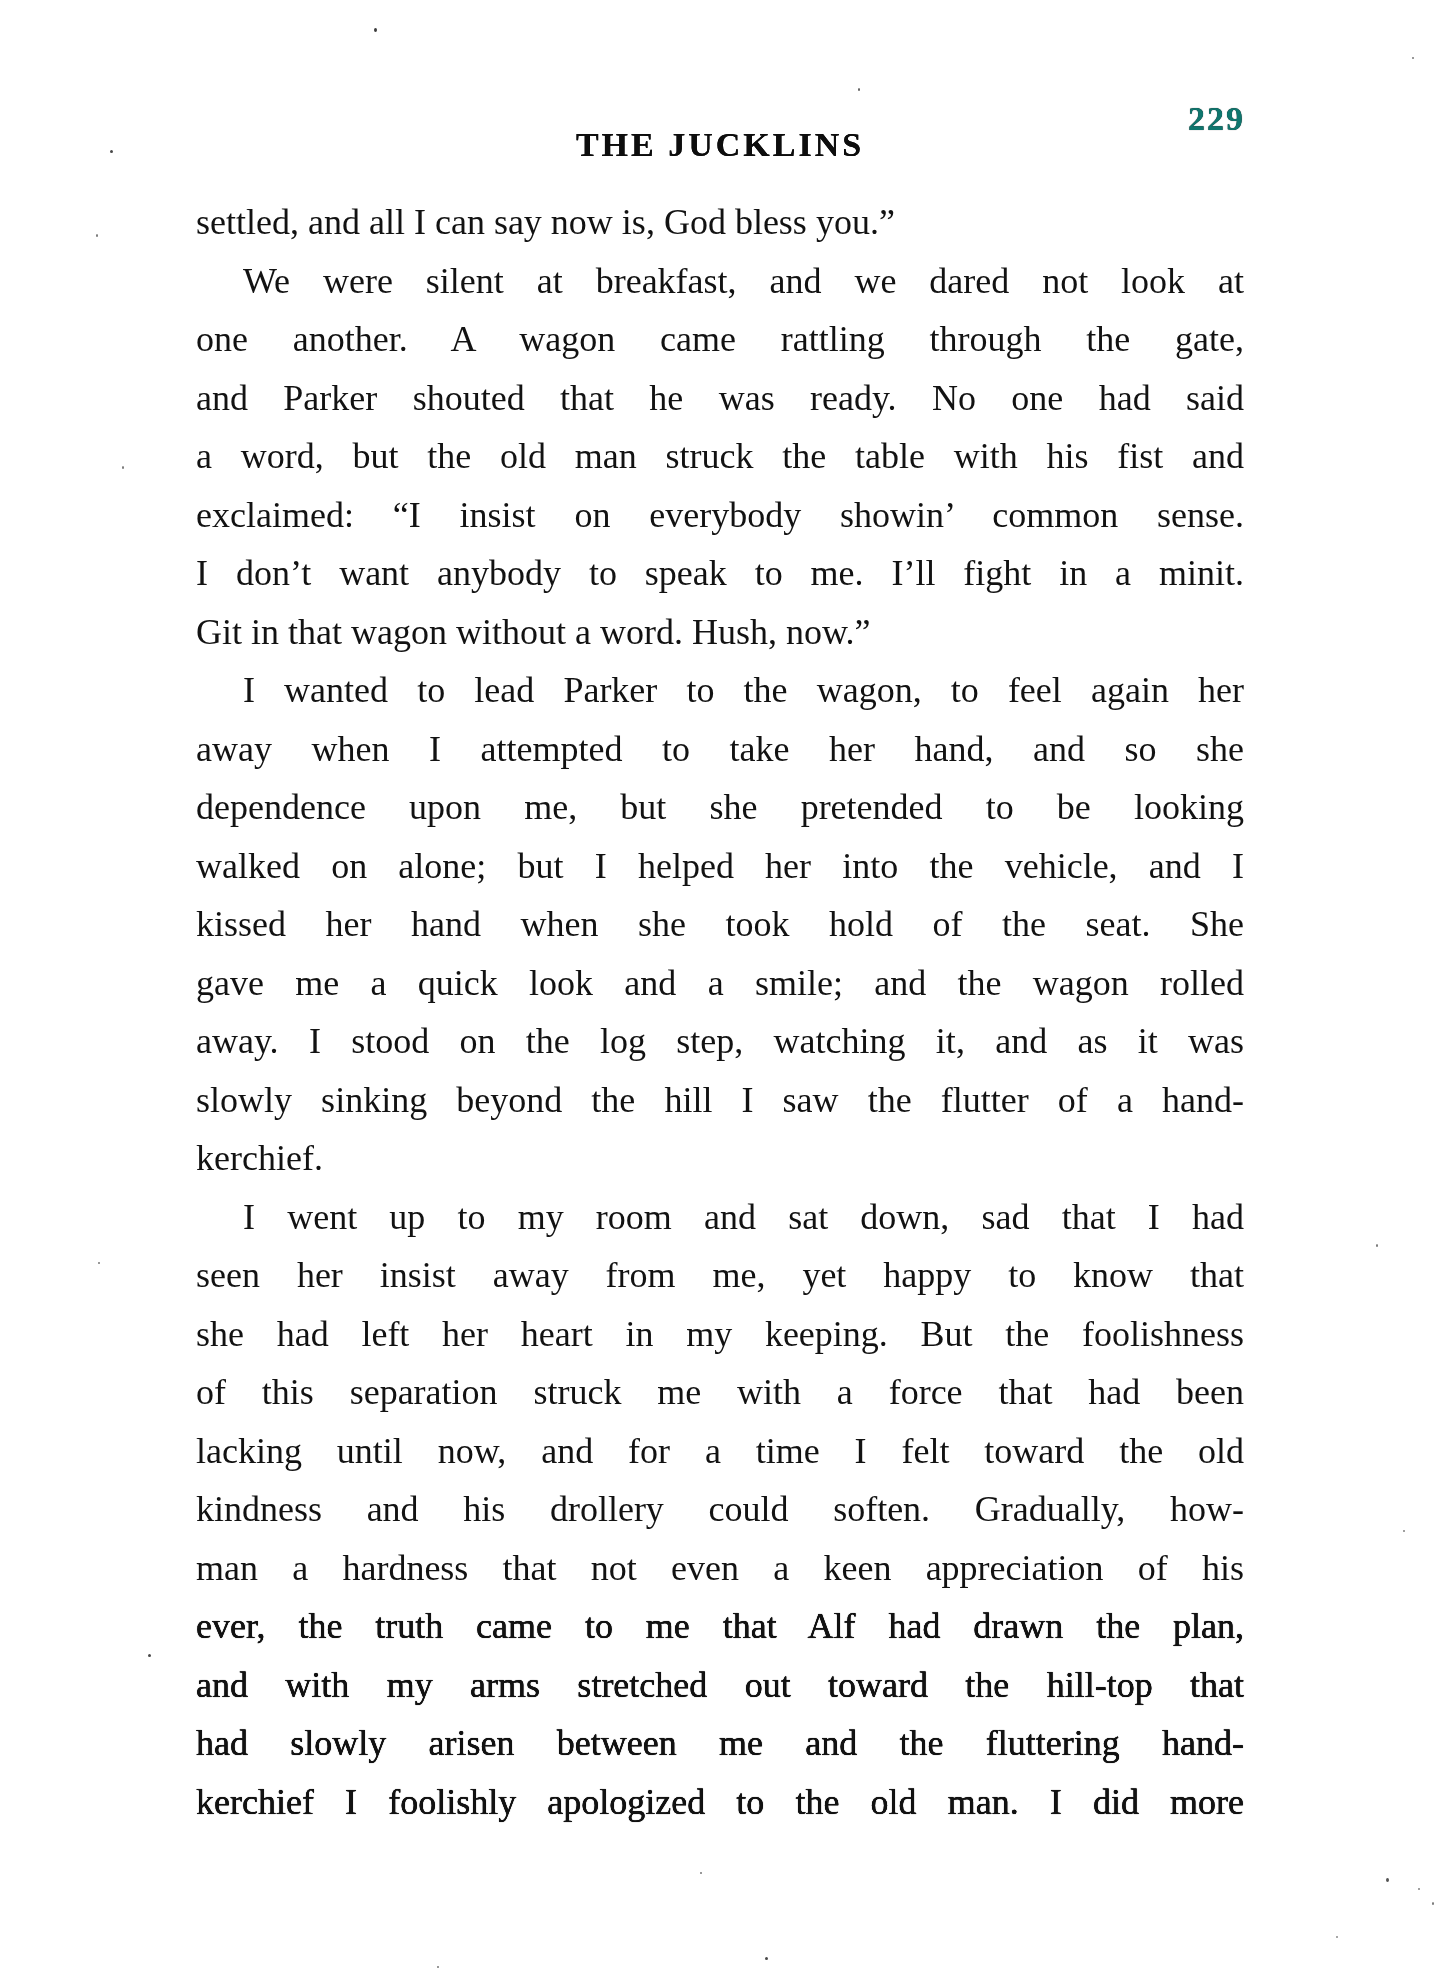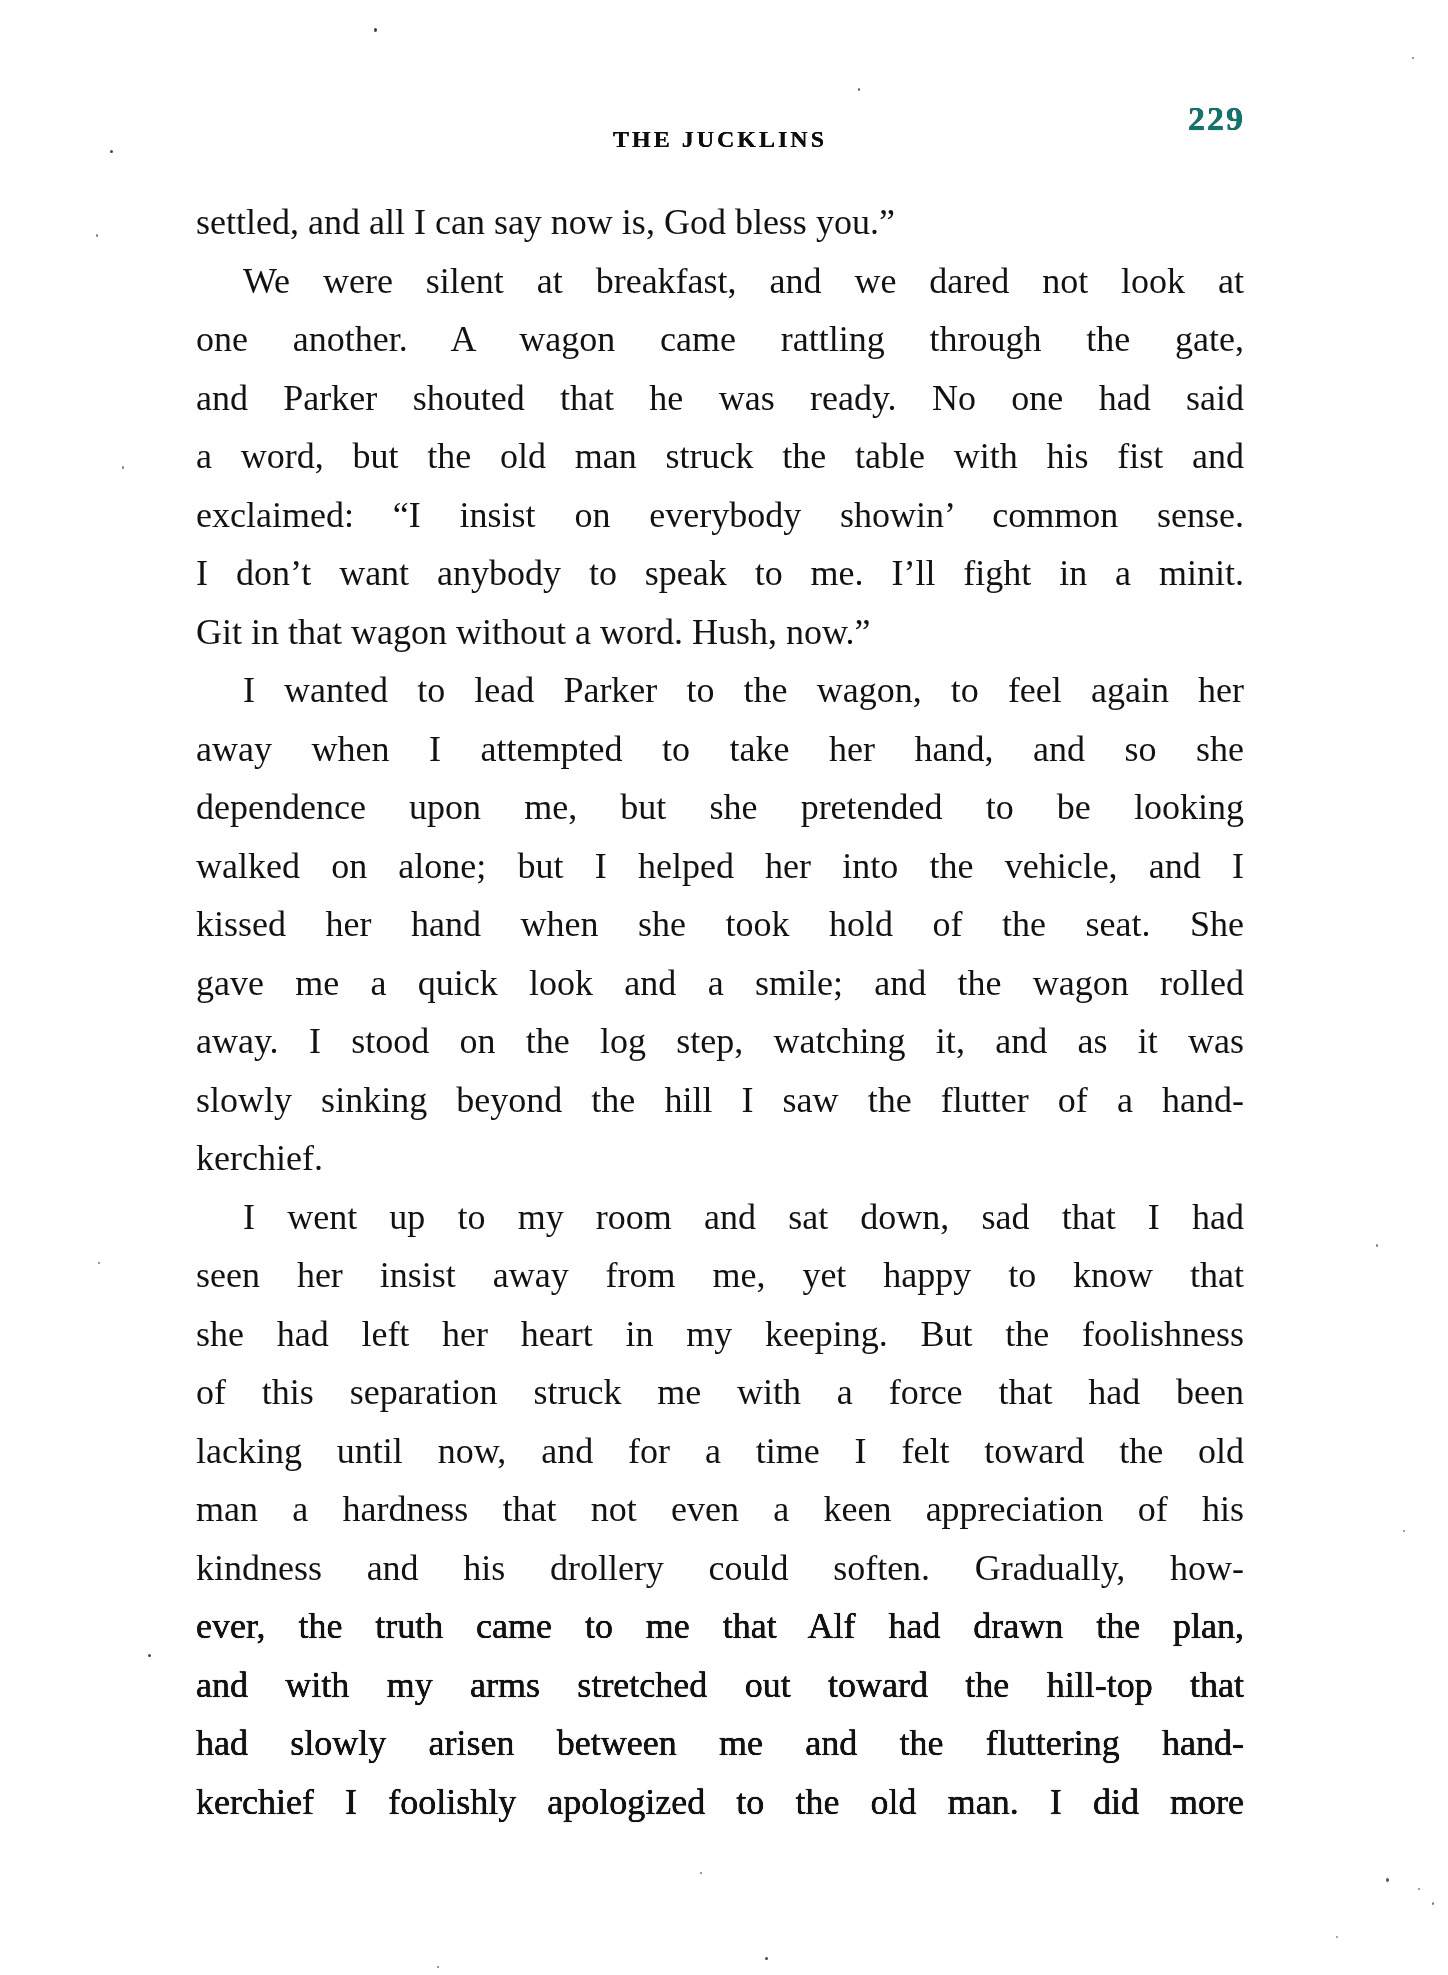--- a/index.html
+++ b/index.html
@@ -12,21 +12,21 @@
     position: relative;
     width: 1448px; height: 1975px;
     background: #ffffff;
     color: #101010;
     overflow: hidden;
   }
   .head-title {
     position: absolute;
     top: 126px; left: 0; width: 1440px;
     text-align: center;
-    font-size: 24px;
+    font-size: 34px;
     font-weight: bold;
     letter-spacing: 3px;
     color: #0d0d0d;
     text-shadow: 0 0 0.5px #000;
   }
   .page-num {
     position: absolute;
     top: 100px; left: 1188px;
     font-size: 34px;
     font-weight: bold;
@@ -83,22 +83,22 @@
       <div class="line justify">kissed her hand when she took hold of the seat.  She</div>
       <div class="line justify">gave me a quick look and a smile; and the wagon rolled</div>
       <div class="line justify">away.  I stood on the log step, watching it, and as it was</div>
       <div class="line justify">slowly sinking beyond the hill I saw the flutter of a hand-</div>
       <div class="line">kerchief.</div>
       <div class="line indent justify">I went up to my room and sat down, sad that I had</div>
       <div class="line justify">seen her insist away from me, yet happy to know that</div>
       <div class="line justify">she had left her heart in my keeping.  But the foolishness</div>
       <div class="line justify">of this separation struck me with a force that had been</div>
       <div class="line justify">lacking until now, and for a time I felt toward the old</div>
+      <div class="line justify">kindness and his drollery could soften.  Gradually, how-</div>
       <div class="line justify">man a hardness that not even a keen appreciation of his</div>
-      <div class="line justify">kindness and his drollery could soften.  Gradually, how-</div>
       <div class="line justify heavy">ever, the truth came to me that Alf had drawn the plan,</div>
       <div class="line justify heavy">and with my arms stretched out toward the hill-top that</div>
       <div class="line justify heavy">had slowly arisen between me and the fluttering hand-</div>
       <div class="line justify heavy">kerchief I foolishly apologized to the old man.  I did more</div>
     </div>
 
   <div class="speck" style="left:374px; top:28px;  width:3px; height:4px; opacity:.85;"></div>
   <div class="speck" style="left:858px; top:88px;  width:2px; height:3px; opacity:.7;"></div>
   <div class="speck" style="left:1412px;top:57px;  width:2px; height:2px; opacity:.6;"></div>
   <div class="speck" style="left:110px; top:150px; width:3px; height:3px; opacity:.8;"></div>

